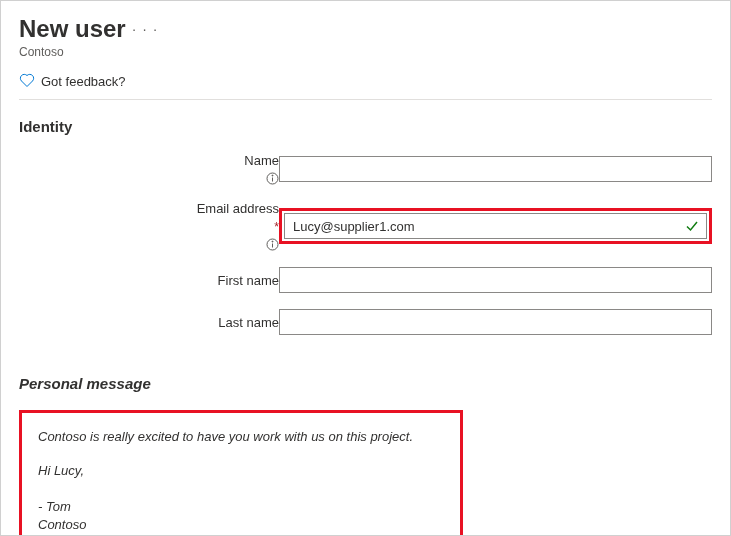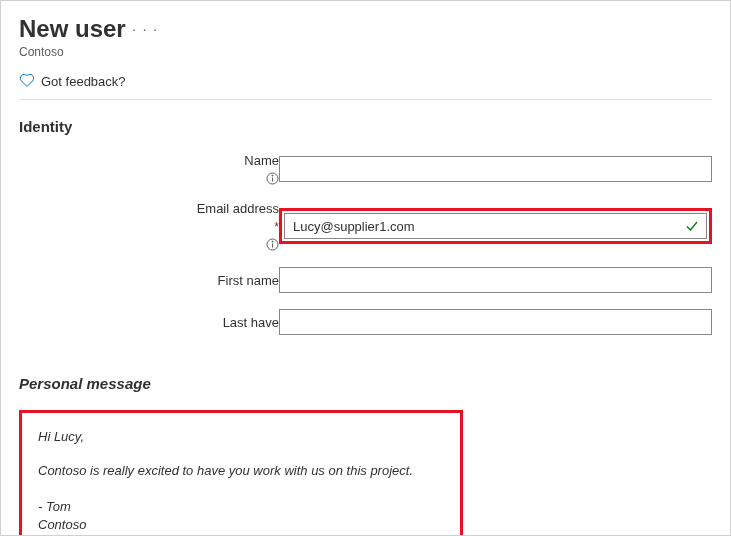--- a/index.html
+++ b/index.html
@@ -203,30 +203,30 @@
   <div class="form-label">
     <span>First name</span>
   </div>
   <div class="input-wrap">
     <input type="text" class="text-input" value="" style="">
   </div>
 </div>
 
 <div class="form-row">
   <div class="form-label">
-    <span>Last have</span>
+    <span>Last name</span>
   </div>
   <div class="input-wrap">
     <input type="text" class="text-input" value="" style="">
   </div>
 </div>
 
 <div class="message-section">
   <h2 class="section-heading">Personal message</h2>
   <div class="message-box">
+    <p>Contoso is really excited to have you work with us on this project.</p>
     <p>Hi Lucy,</p>
-    <p>Contoso is really excited to have you work with us on this project.</p>
     <p class="sig">
       <span>- Tom</span><br>
       <span>Contoso</span>
     </p>
   </div>
 </div>
 
 </body></html>

